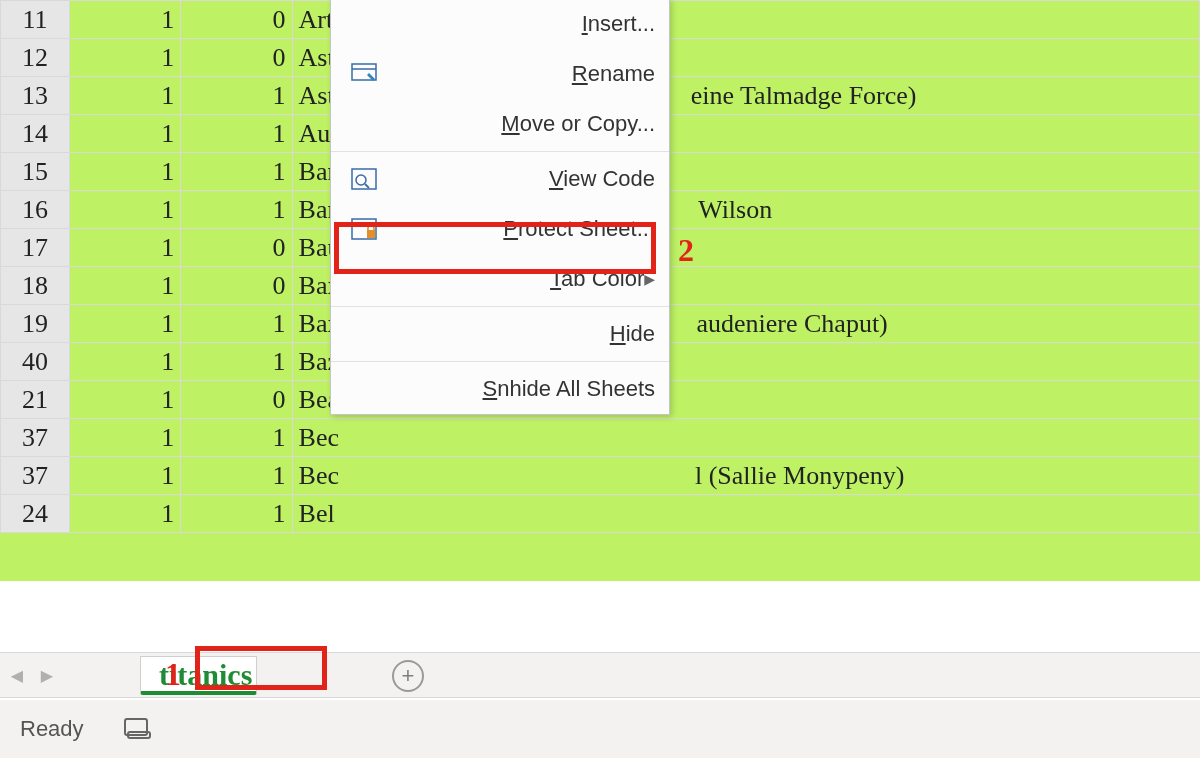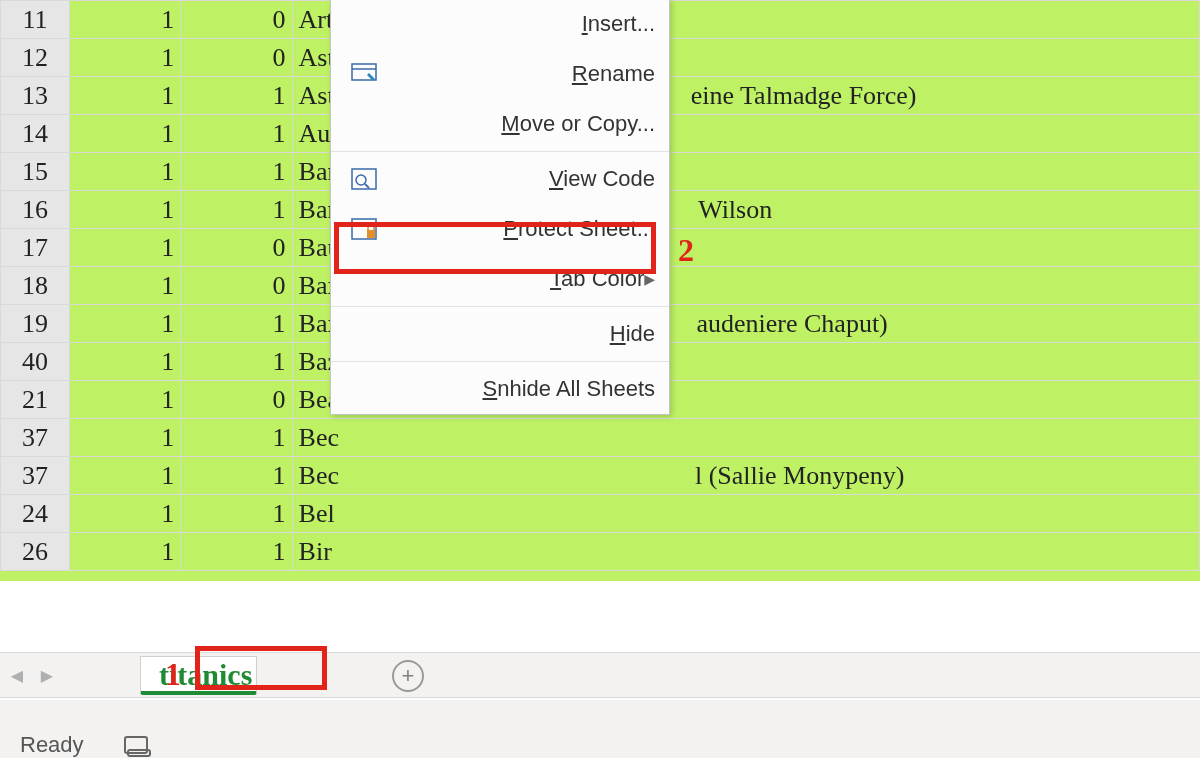--- a/index.html
+++ b/index.html
@@ -114,21 +114,21 @@
 
   
   .statusbar {
     position: absolute;
     left: 0;
     top: 700px;
     height: 58px;
     width: 1200px;
     background: #f3f2f1;
     display: flex;
-    align-items: flex-end;
+    align-items: center;
     padding-left: 20px;
     box-sizing: border-box;
     font-family: "Segoe UI", Arial, sans-serif;
     font-size: 22px;
     color: #555;
     gap: 40px;
   }
 
   
   .context-menu {
@@ -277,26 +277,20 @@
           <td class="colA">1</td>
           <td class="colB">1</td>
           <td class="colC"><span>Bec</span><span style="display: inline-block; width: 356px;"></span><span>l (Sallie Monypeny)</span></td>
         </tr>
         <tr>
           <td class="rowhdr">24</td>
           <td class="colA">1</td>
           <td class="colB">1</td>
           <td class="colC"><span>Bel</span></td>
         </tr>
-        <tr>
-          <td class="rowhdr">26</td>
-          <td class="colA">1</td>
-          <td class="colB">1</td>
-          <td class="colC"><span>Bir</span></td>
-        </tr>
       </tbody>
   </table>
 
   <div class="tabbar">
     <span class="navtri">◀</span>
     <span class="navtri">▶</span>
     <span class="sheettab-wrap">
       <span class="sheettab">titanics</span>
     </span>
   </div>

